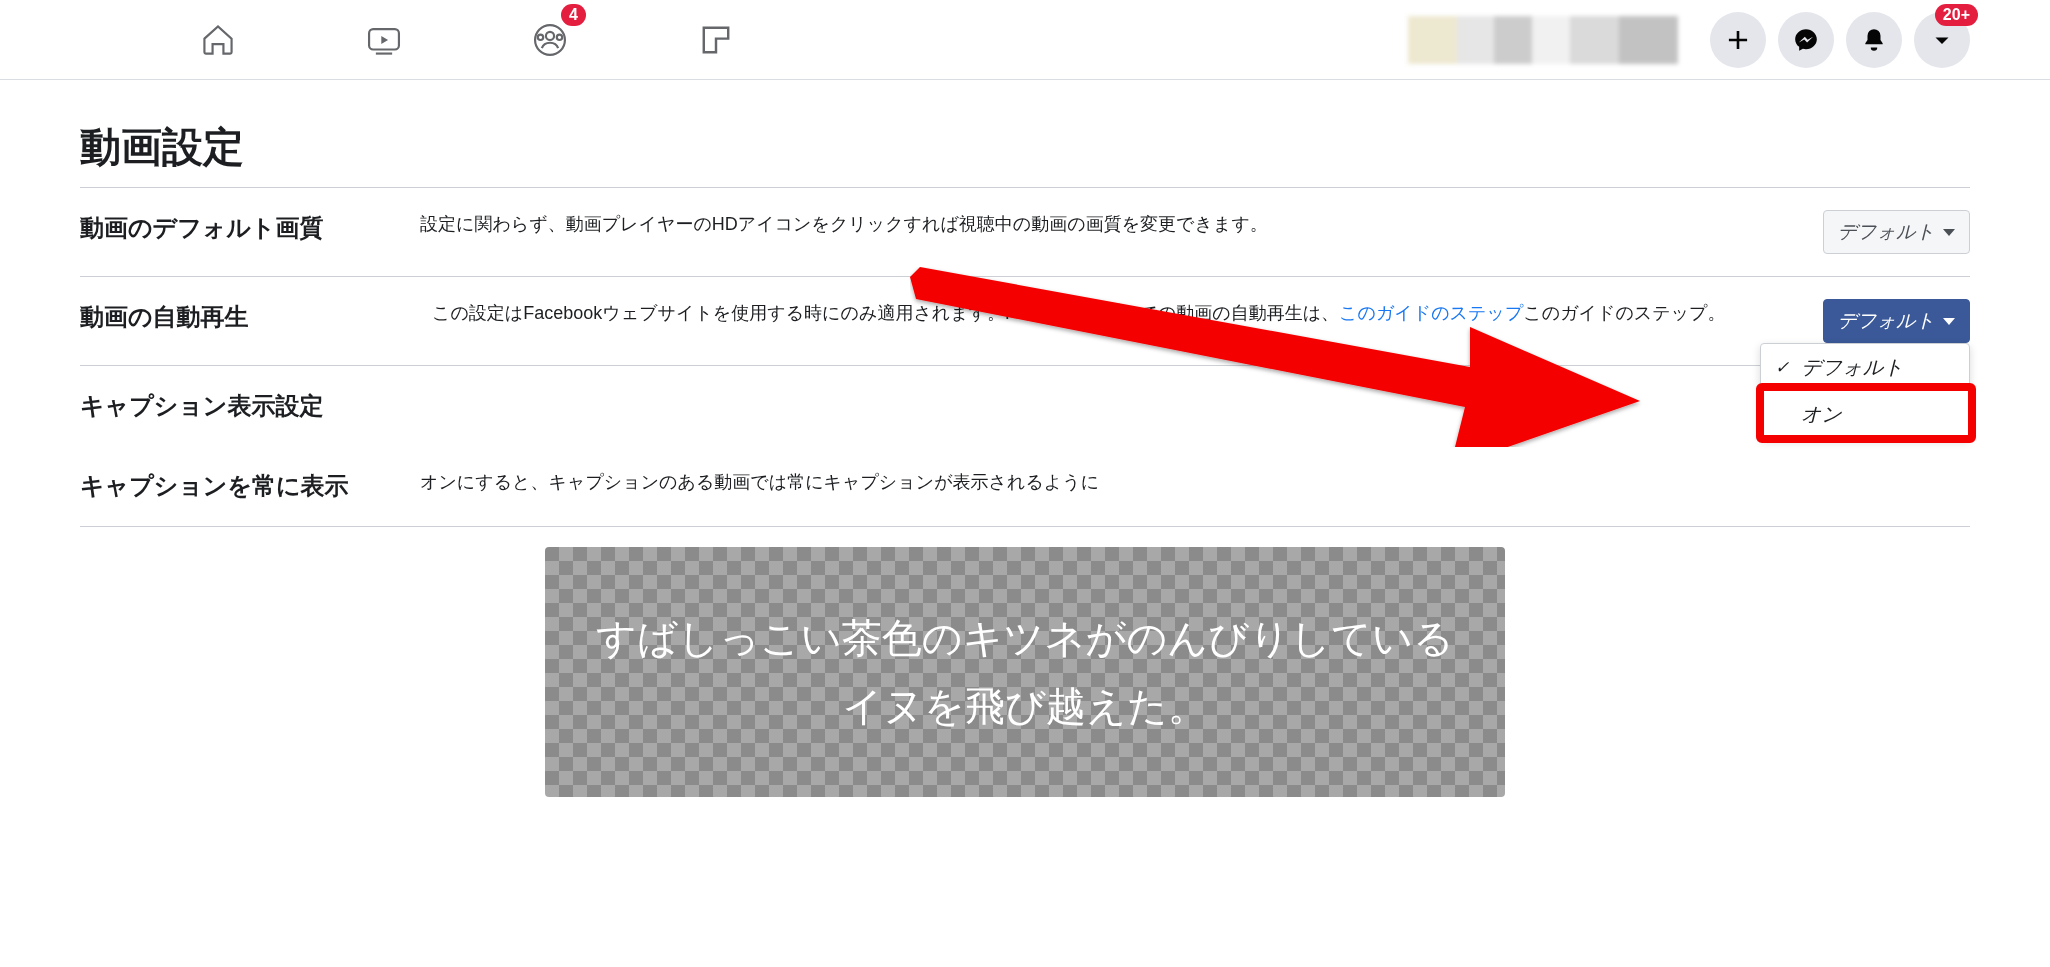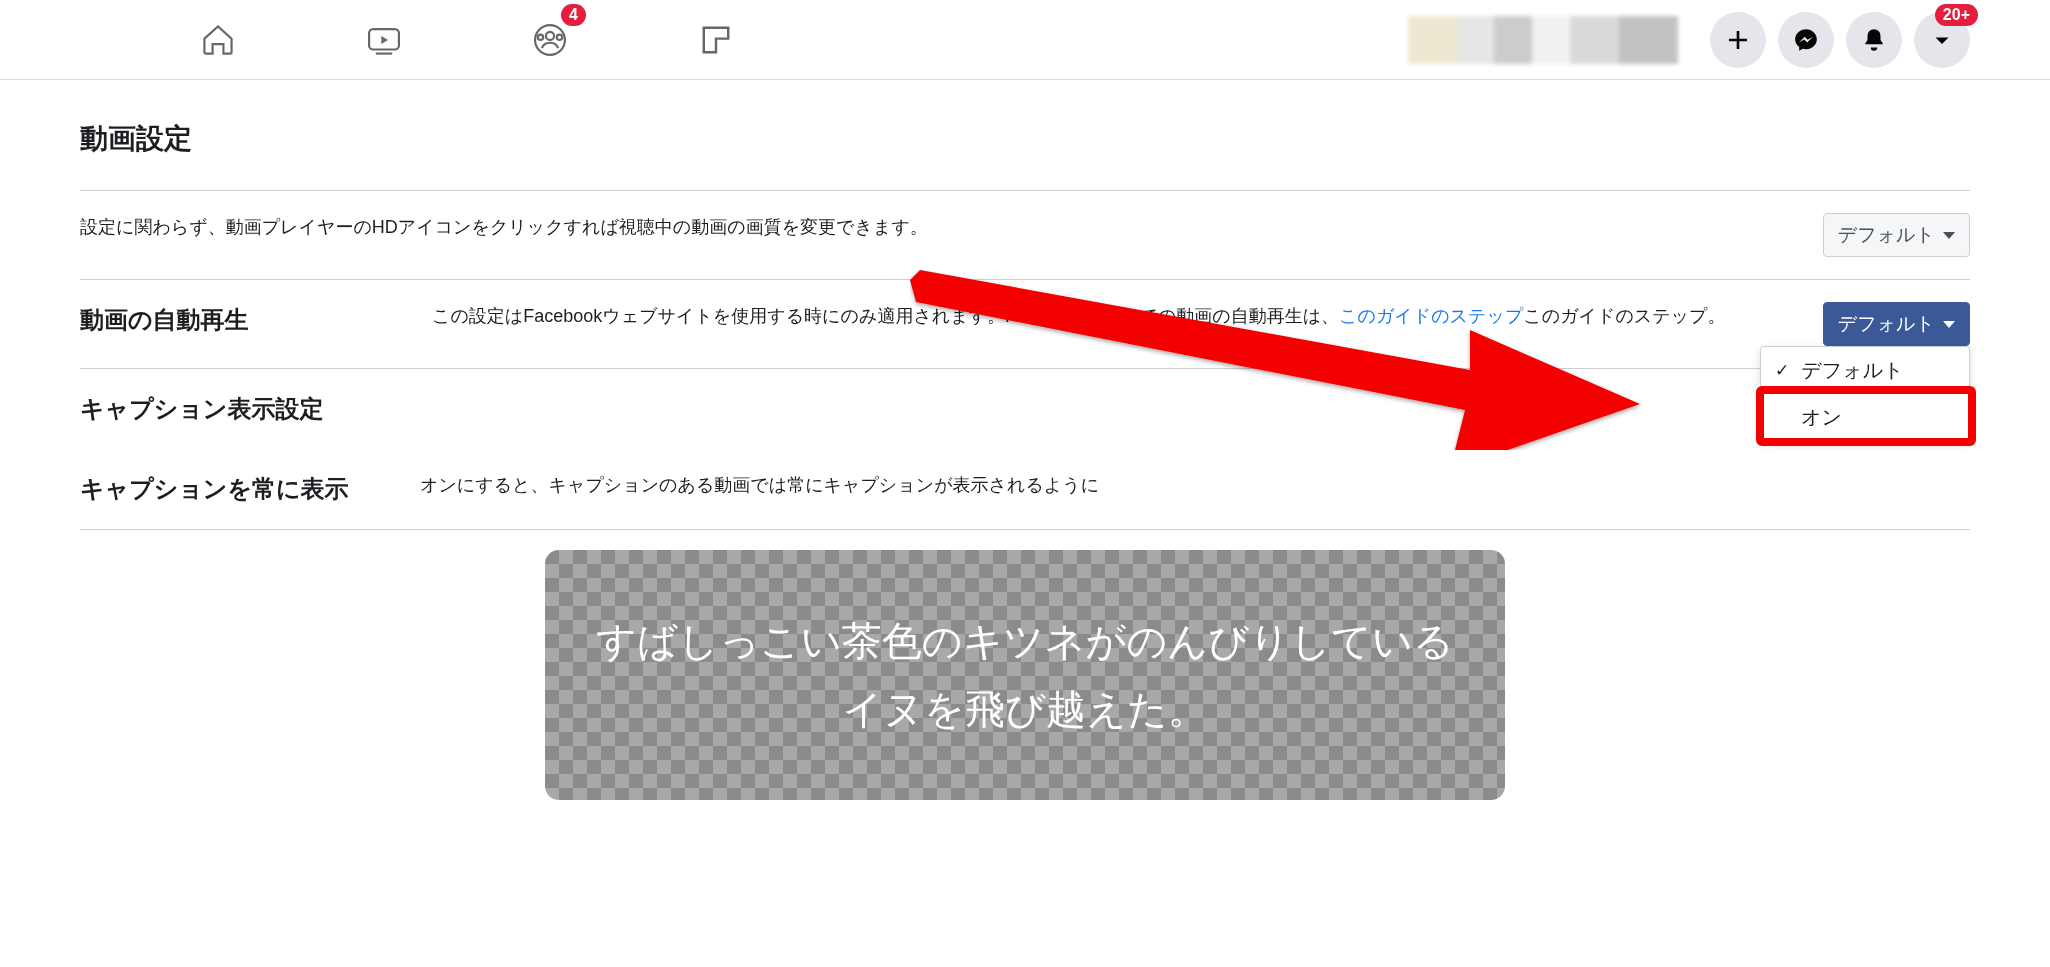--- a/index.html
+++ b/index.html
@@ -44,30 +44,30 @@
 }
 .circle-btn svg { width: 26px; height: 26px; }
 .badge {
   position: absolute; top: -8px; right: -8px;
   background: #e41e3f; color: #fff; font-size: 16px; font-weight: 600;
   border-radius: 14px; padding: 2px 8px; min-width: 24px; text-align: center;
 }
 
 
 .content { padding: 40px 80px 0 80px; }
-h1 { font-size: 28px; font-weight: 700; color: #1c1e21; margin-bottom: 32px; }
+h1 { font-size: 41px; font-weight: 700; color: #1c1e21; margin-bottom: 12px; }
 .settings { border-top: 1px solid #ccd0d5; }
 .row {
   display: flex; align-items: flex-start;
   padding: 22px 0; border-bottom: 1px solid #ccd0d5; gap: 20px;
 }
 .row-label { width: 320px; font-size: 24px; font-weight: 700; color: #1c1e21; line-height: 1.5; }
 .row-desc { flex: 1; font-size: 18px; color: #1c1e21; line-height: 1.6; }
 .row-desc a { color: #1877f2; text-decoration: none; }
-.row-control { width: 200px; display: flex; justify-content: flex-end; }
+.row-control { width: 200px; display: flex; justify-content: flex-end; font-style: italic; }
 .select-btn {
   display: inline-flex; align-items: center; gap: 8px;
   font-size: 19px; padding: 8px 14px; border-radius: 4px;
   background: #f5f6f7; border: 1px solid #ccd0d5; color: #4b4f56; cursor: pointer;
 }
 .select-btn.active { background: #3b5998; color: #fff; border-color: #3b5998; }
 .select-btn .caret {
   width: 0; height: 0; border-left: 6px solid transparent; border-right: 6px solid transparent;
   border-top: 7px solid currentColor;
 }
@@ -92,21 +92,21 @@
   pointer-events: none; width: 220px; height: 60px; right: -6px; top: 84px; z-index: 11;
 }
 
 
 .arrow-svg {
   position: absolute; pointer-events: none; z-index: 9;
 }
 
 
 .preview {
-  width: 960px; height: 250px; margin: 20px auto 0 auto; border-radius: 14px; position: relative;
+  width: 960px; height: 250px; margin: 20px auto 0 auto; border-radius: 4px; position: relative;
   background-image:
     linear-gradient(45deg, #a8a8a8 25%, transparent 25%),
     linear-gradient(-45deg, #a8a8a8 25%, transparent 25%),
     linear-gradient(45deg, transparent 75%, #a8a8a8 75%),
     linear-gradient(-45deg, transparent 75%, #a8a8a8 75%);
   background-size: 28px 28px;
   background-position: 0 0, 0 14px, 14px -14px, -14px 0px;
   background-color: #8b8b8b;
   display: flex; align-items: center; justify-content: center;
 }
@@ -177,20 +177,21 @@
     </div>
   </div>
 </div>
 
 <div class="content">
   <h1>動画設定</h1>
 
   <div class="settings">
 
     <div class="row">
+      <div class="row-label">動画のデフォルト画質</div>
       <div class="row-desc">設定に関わらず、動画プレイヤーのHDアイコンをクリックすれば視聴中の動画の画質を変更できます。</div>
       <div class="row-control">
         <div class="select-btn">
           <span>デフォルト</span>
           <span class="caret"></span>
         </div>
       </div>
     </div>
 
     <div class="row" style="position:relative;gap:32px;">

